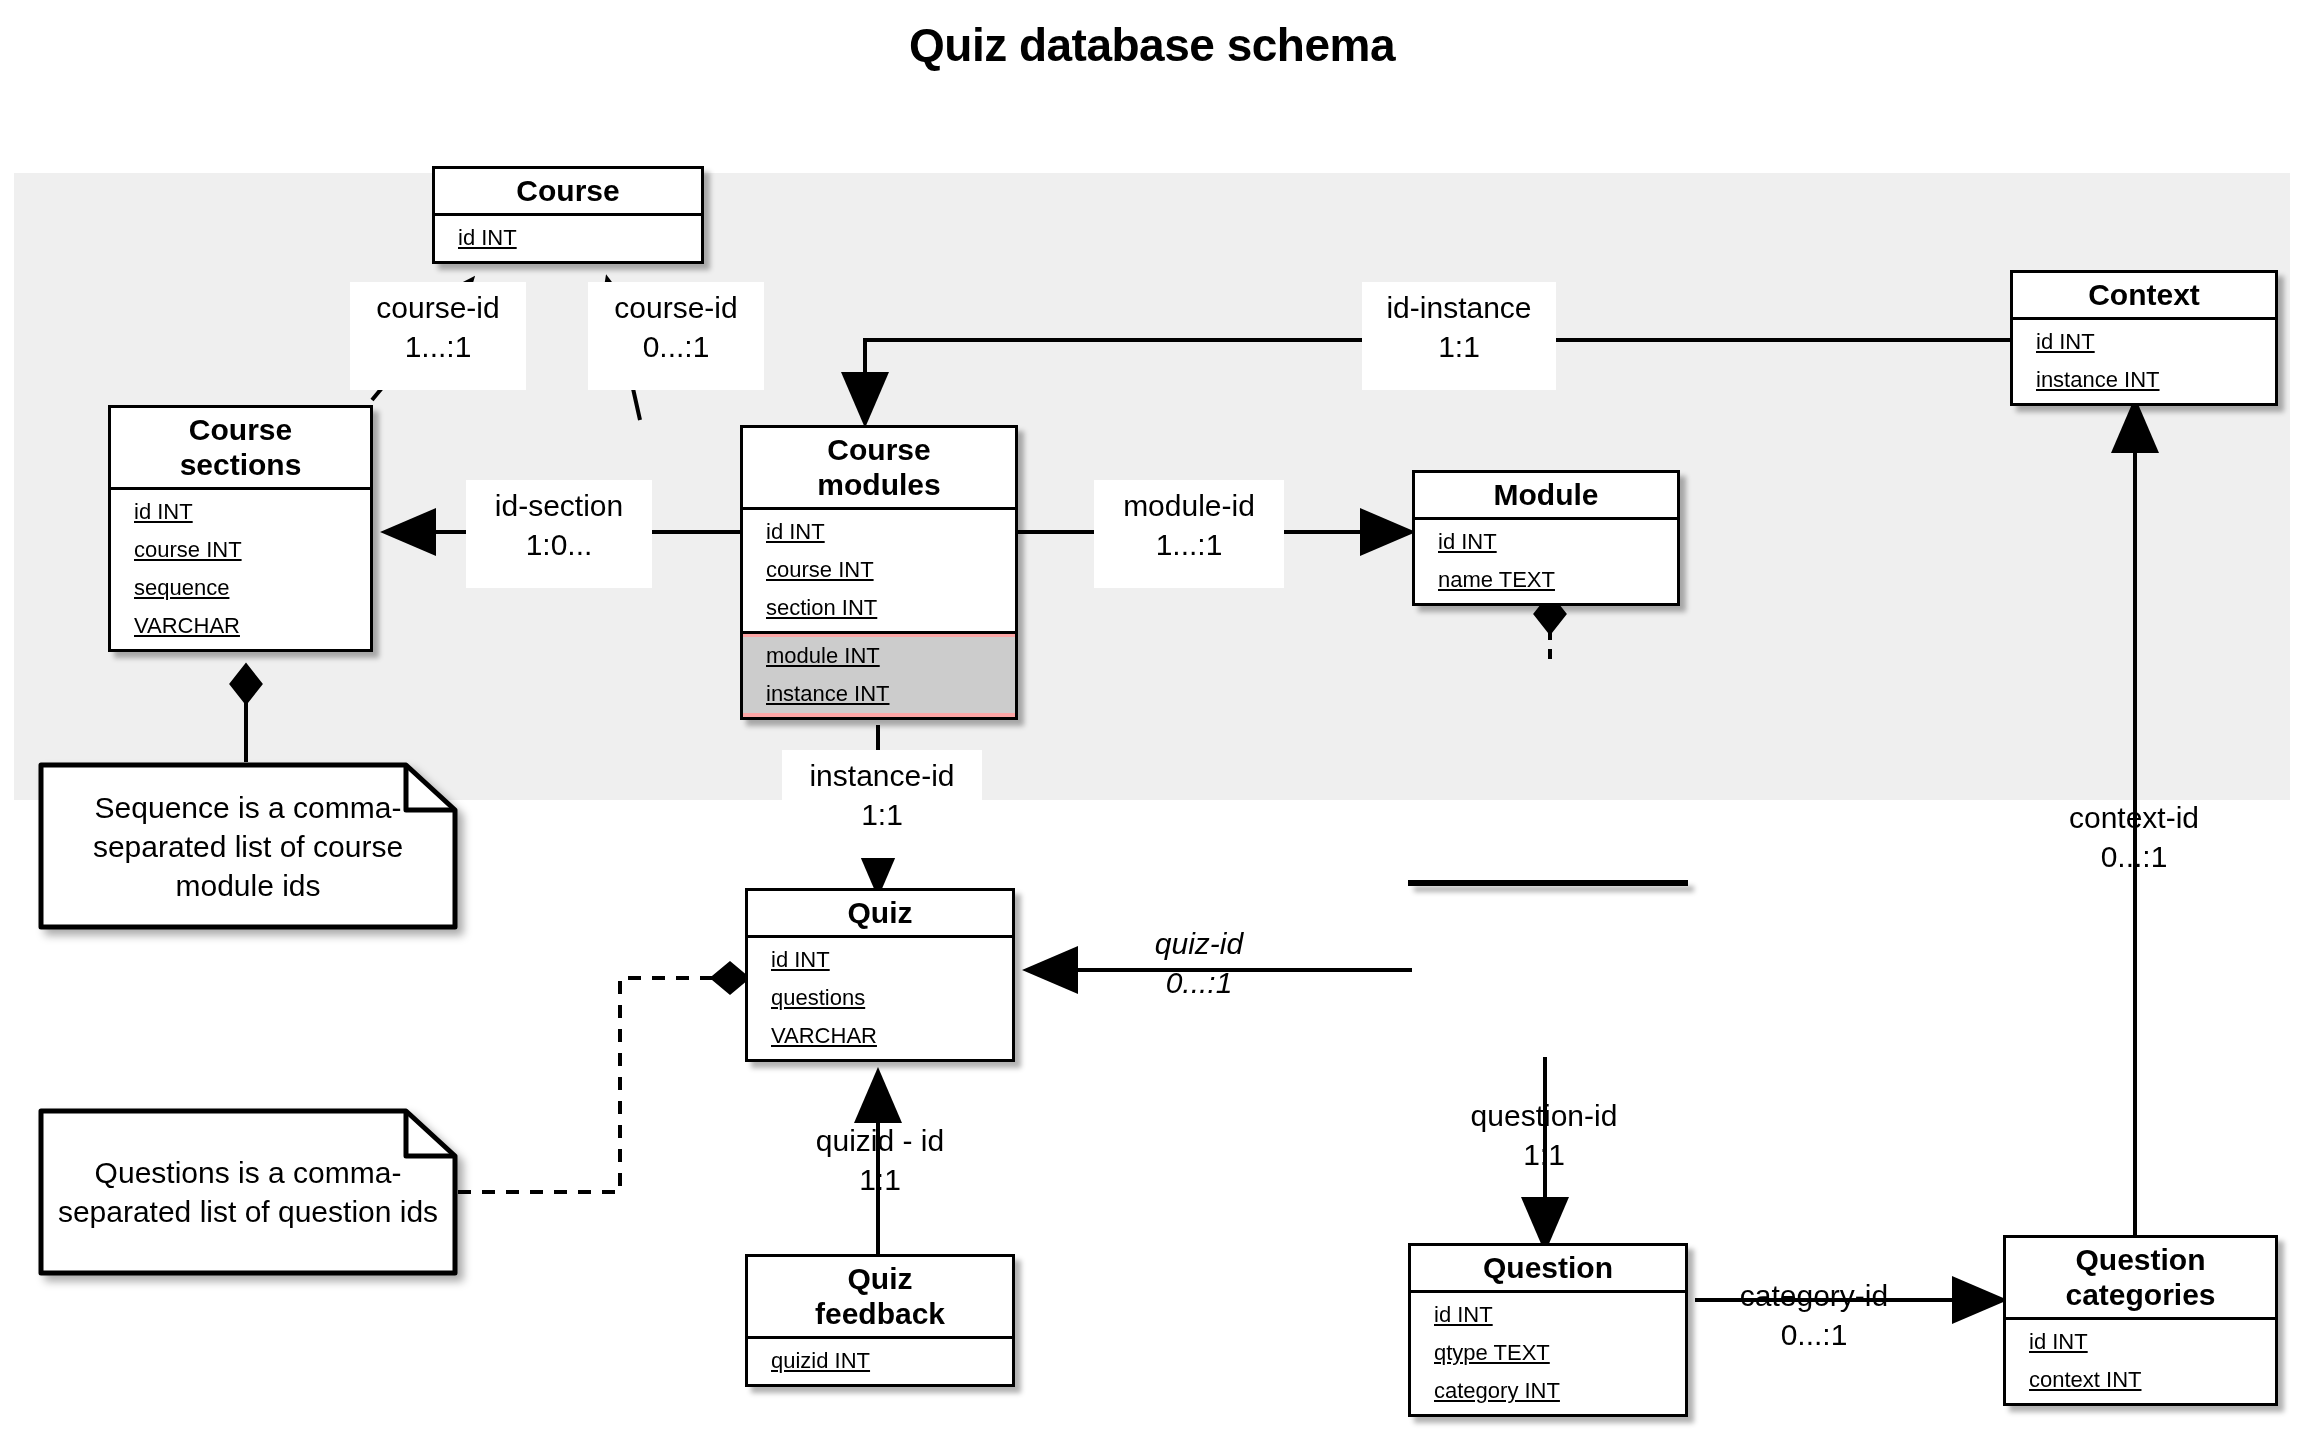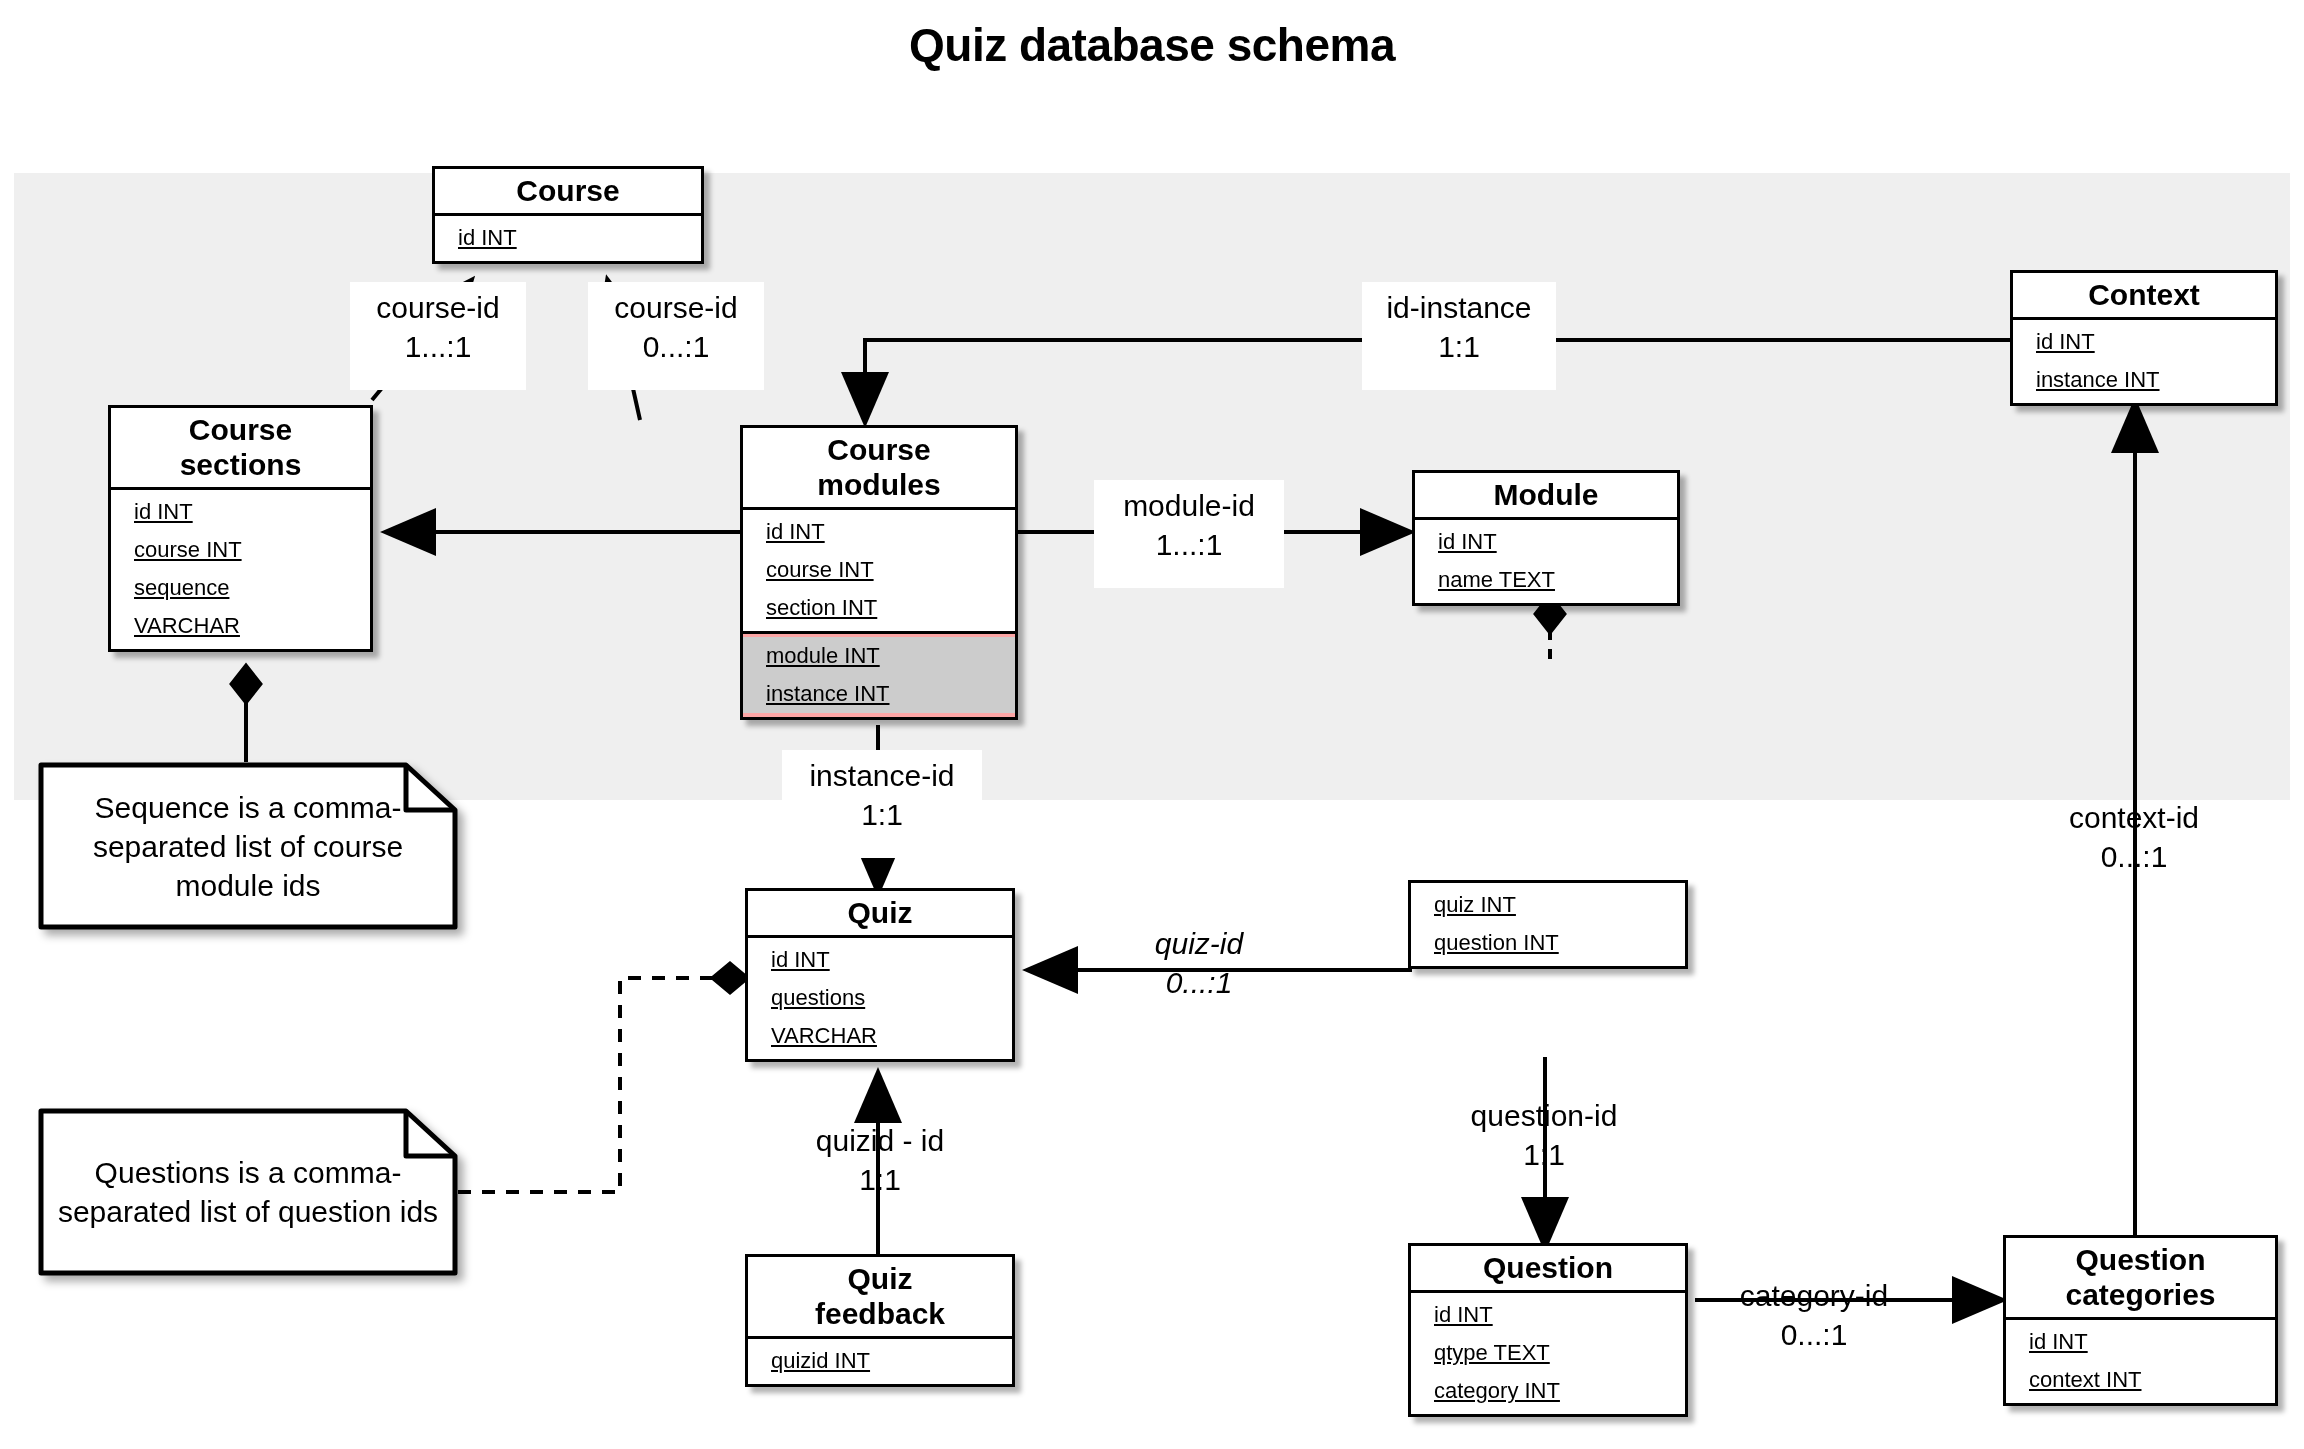--- a/index.html
+++ b/index.html
@@ -239,24 +239,20 @@
 
   <div class="uml" style="left:745px; top:1254px; width:270px;">
     <div class="hdr">Quiz
 feedback</div>
     <div class="body">
       <div class="attr">quizid INT</div>
     </div>
   </div>
 
   <div class="uml" style="left:1408px; top:880px; width:280px;">
-    <div class="body">
-      <div class="attr">quiz INT</div>
-      <div class="attr">question INT</div>
-    </div>
   </div>
 
   <div class="uml" style="left:1408px; top:1243px; width:280px;">
     <div class="hdr">Question</div>
     <div class="body">
       <div class="attr">id INT</div>
       <div class="attr">qtype TEXT</div>
       <div class="attr">category INT</div>
     </div>
   </div>
@@ -272,20 +268,22 @@
 
   <div class="elabel" style="left:350px; top:282px; width:176px; height:108px;">course-id
 1...:1</div>
 
   <div class="elabel" style="left:588px; top:282px; width:176px; height:108px;">course-id
 0...:1</div>
 
   <div class="elabel" style="left:1362px; top:282px; width:194px; height:108px;">id-instance
 1:1</div>
 
+  <div class="elabel" style="left:466px; top:480px; width:186px; height:108px;">id-section
+1:0...</div>
 
   <div class="elabel" style="left:1094px; top:480px; width:190px; height:108px;">module-id
 1...:1</div>
 
   <div class="elabel" style="left:782px; top:750px; width:200px; height:108px;">instance-id
 1:1</div>
 
   <div class="elabel" style="left:2038px; top:792px; width:192px; height:108px; background:transparent;">context-id
 0...:1</div>
 

